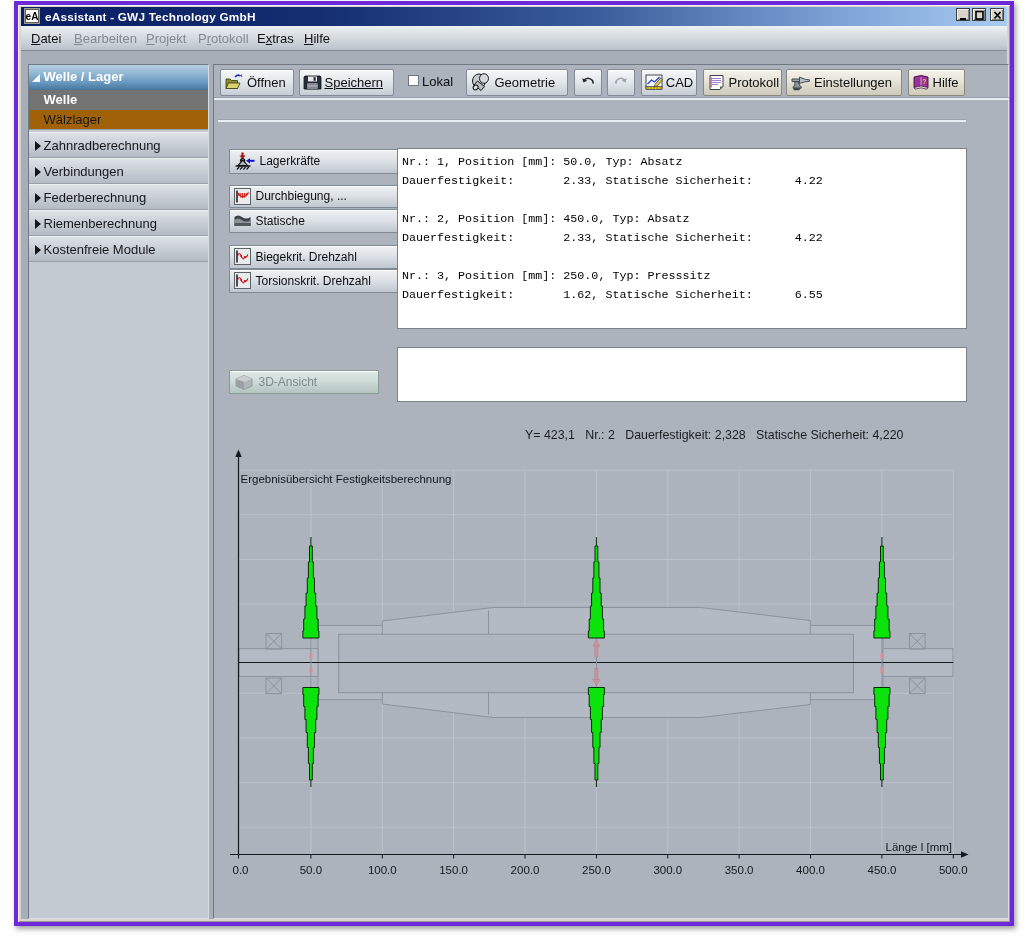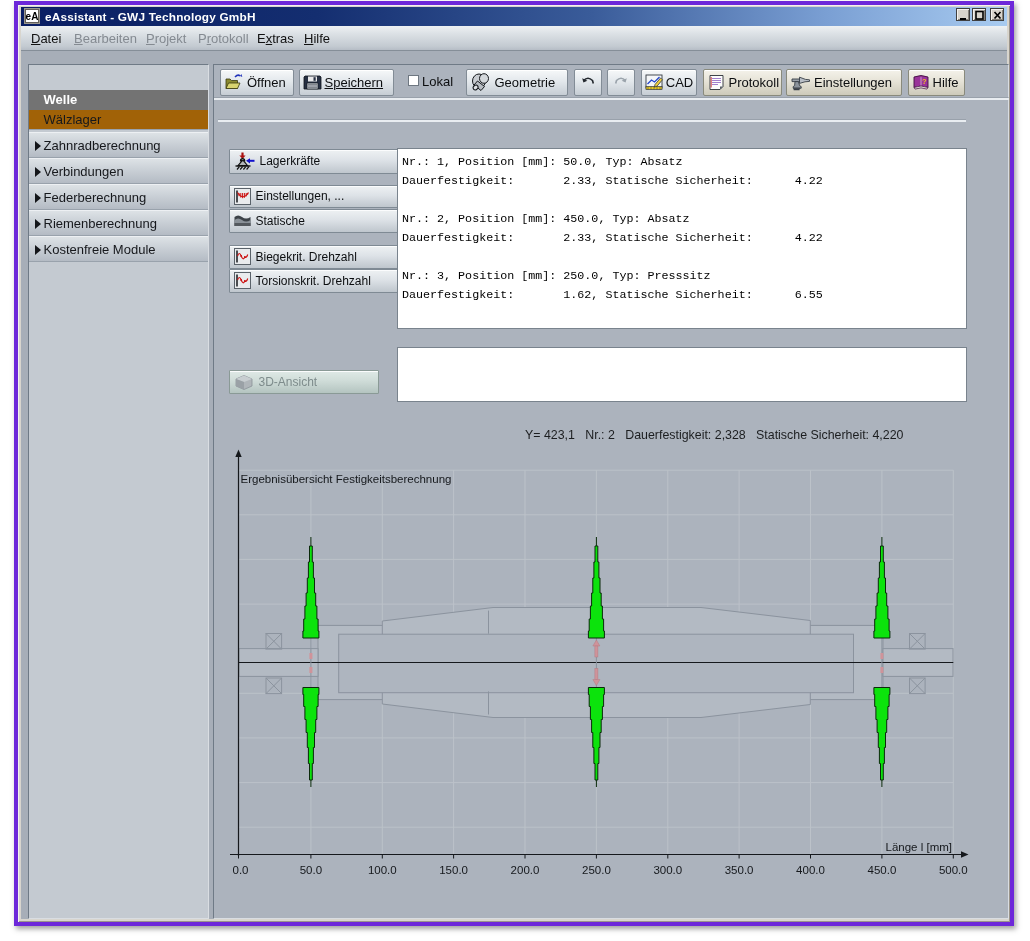--- a/index.html
+++ b/index.html
@@ -92,20 +92,24 @@
   <div id="menubar">
     <span class="mi" style="left:10px;"><u>D</u>atei</span>
     <span class="mi dis" style="left:53px;"><u>B</u>earbeiten</span>
     <span class="mi dis" style="left:125px;"><u>P</u>rojekt</span>
     <span class="mi dis" style="left:177px;">P<u>r</u>otokoll</span>
     <span class="mi" style="left:236px;">E<u>x</u>tras</span>
     <span class="mi" style="left:283px;"><u>H</u>ilfe</span>
   </div>
   <div id="content">
     <div id="sidebar">
+      <div class="srow" id="shead">
+          <div id="sweltri"></div>
+          <span>Welle / Lager</span>
+        </div>
       <div class="srow" id="swelle">
           <span>Welle</span>
         </div>
       <div class="srow" id="swalz">
           <span>Wälzlager</span>
         </div>
       <div class="srow ssec" style="top:67px;">
           <i></i>
           <span>Zahnradberechnung</span>
         </div>
@@ -226,21 +230,21 @@
         </svg>
         <span>Lagerkräfte</span>
       </div>
       <div class="lb" style="top:120px;height:23.5px;">
         <svg width="17" height="17" viewBox="0 0 17 17">
           <rect x="0.5" y="0.5" width="16" height="16" fill="#e9ebed" stroke="#5a626a" stroke-width="1"></rect>
           <path d="M3 2.5 l0 12" stroke="#15181c" stroke-width="1.5"></path>
           <path d="M3.5 4.5 q5.5 8.5 11 0" fill="none" stroke="#cc1111" stroke-width="1.2"></path>
           <path d="M5 5 l0 3.2 M6.8 5 l0 4.6 M8.6 5 l0 5.2 M10.4 5 l0 4.8 M12.2 5 l0 3.4 M13.7 5 l0 1.6" stroke="#cc1111" stroke-width="1"></path>
         </svg>
-        <span>Einstellungen, ...</span>
+        <span>Durchbiegung, ...</span>
       </div>
       <div class="lb" style="top:144.5px;height:23.5px;">
         <svg width="17" height="17" viewBox="0 0 17 17">
           <path d="M0.5 5 q3.5 -3 7.5 0 t8.5 0 l0 9 l-16 0 z" fill="#3c4248"></path>
           <path d="M0.5 8 q3.5 -3 7.5 0 t8.5 0 l0 3.2 l-16 0 z" fill="#8a9198"></path>
           <path d="M0.5 11 l16 0 l0 3 l-16 0 z" fill="#54595e"></path>
         </svg>
         <span>Statische</span>
       </div>
       <div class="lb" style="top:180.5px;height:23.5px;">

